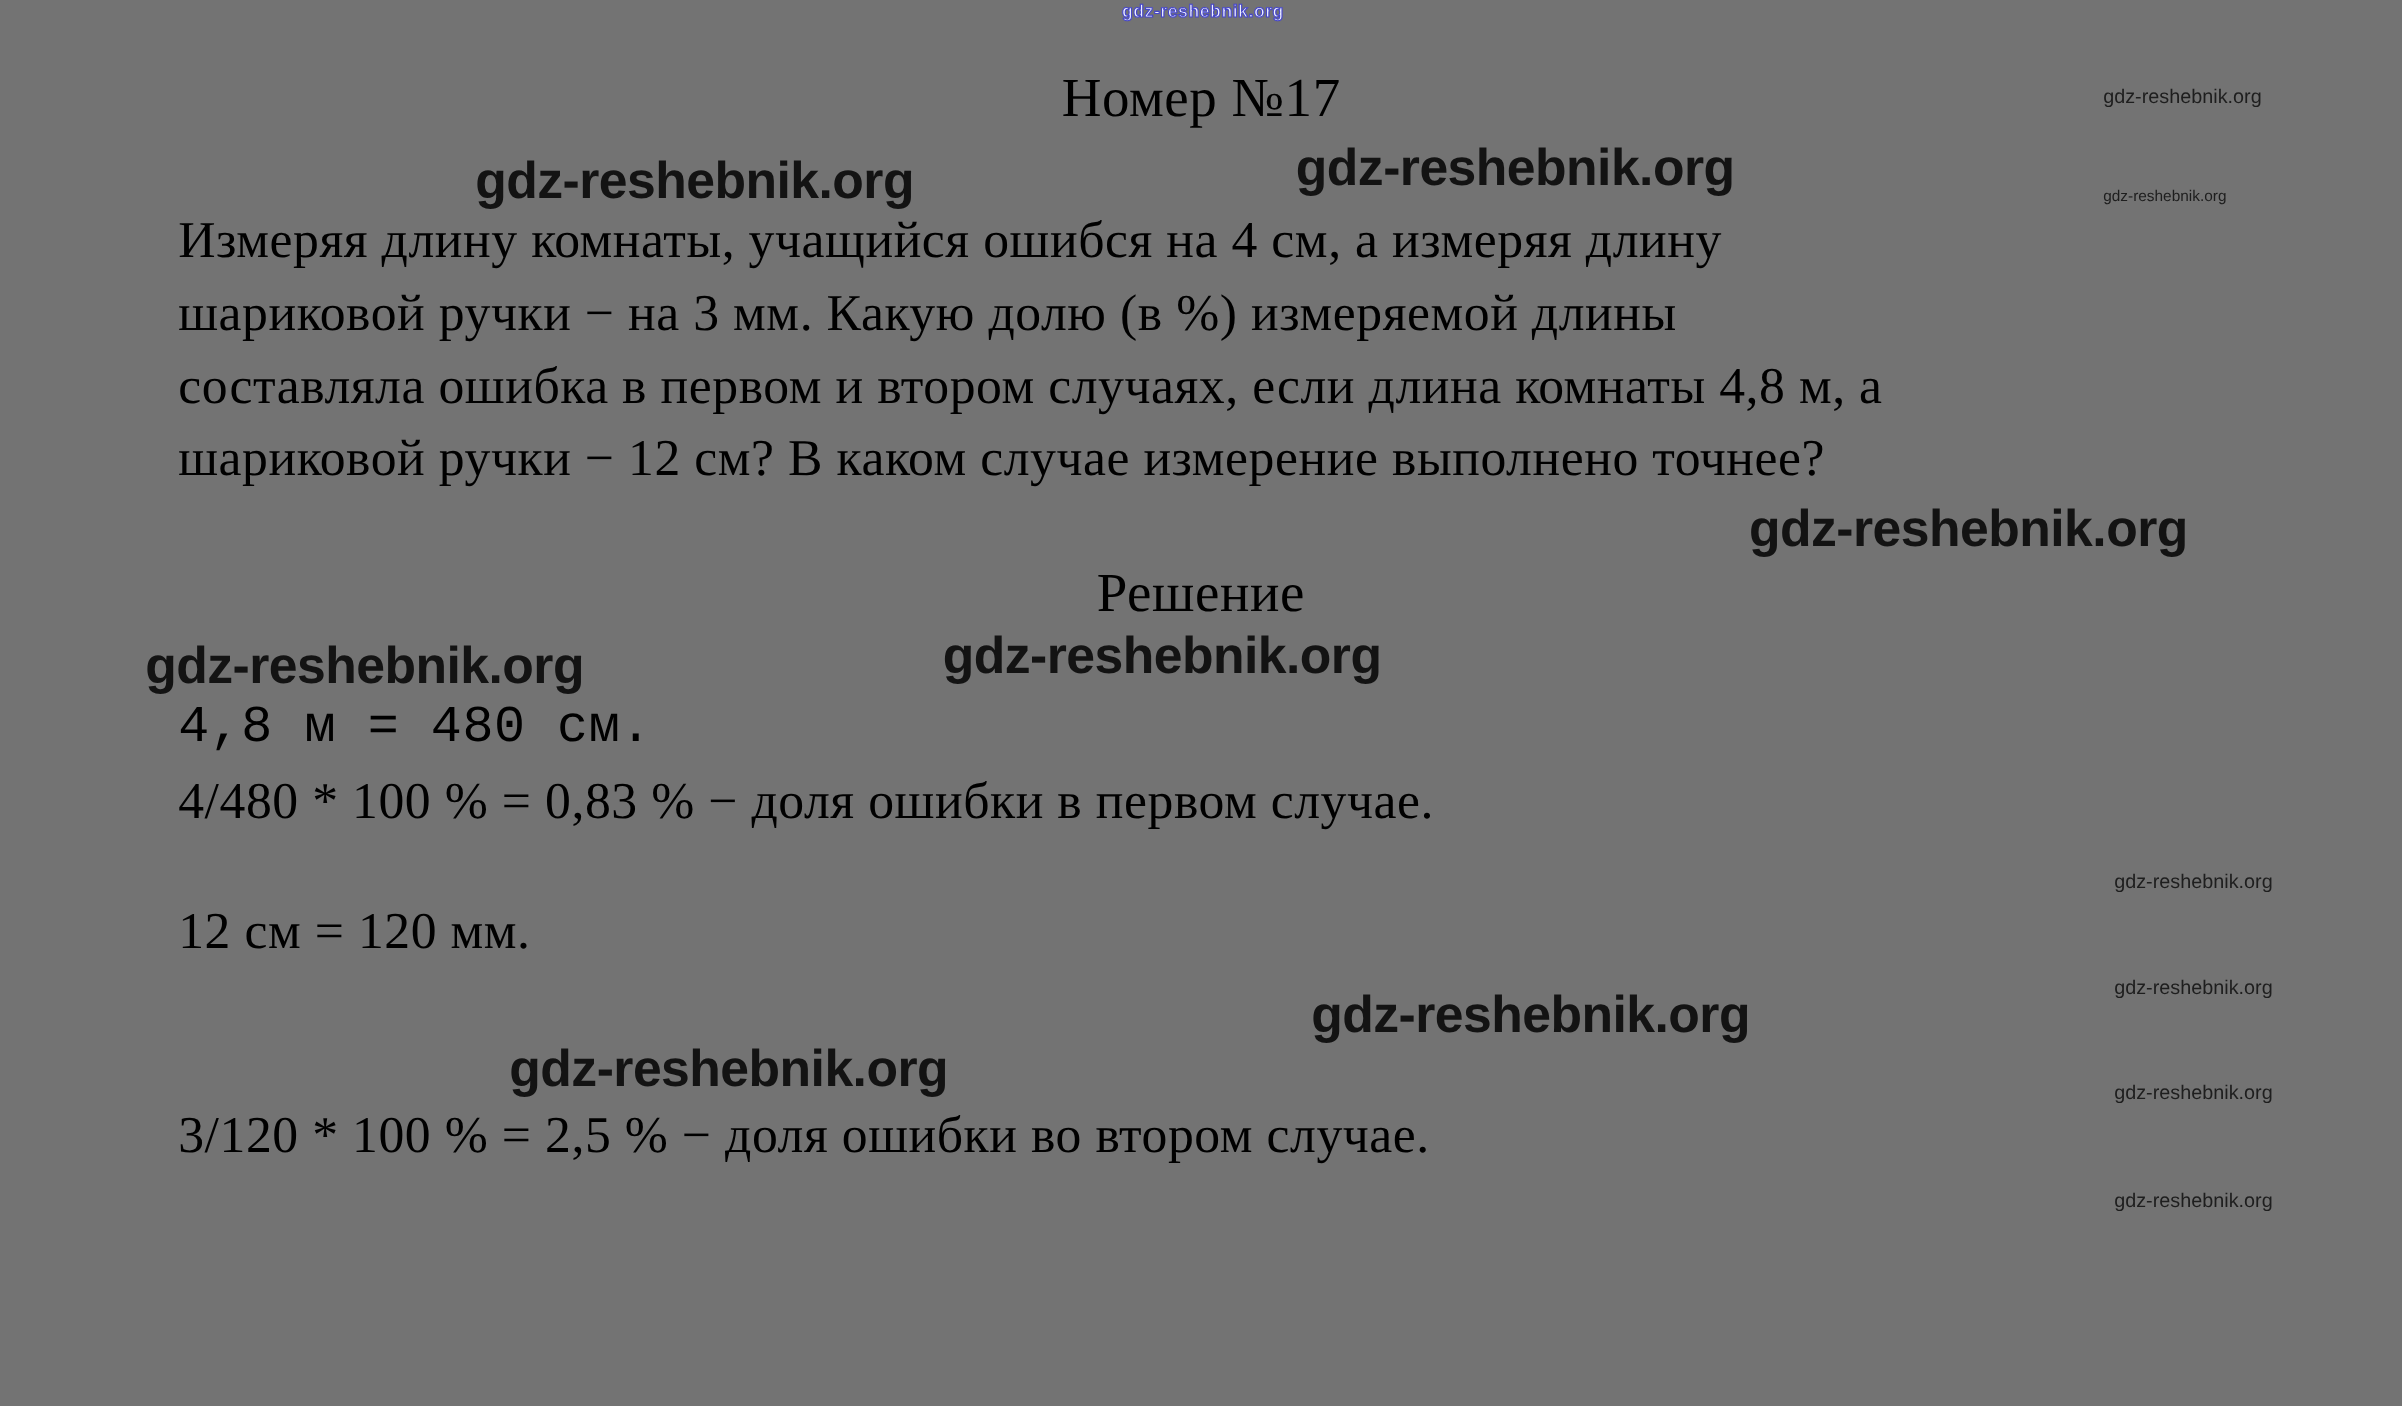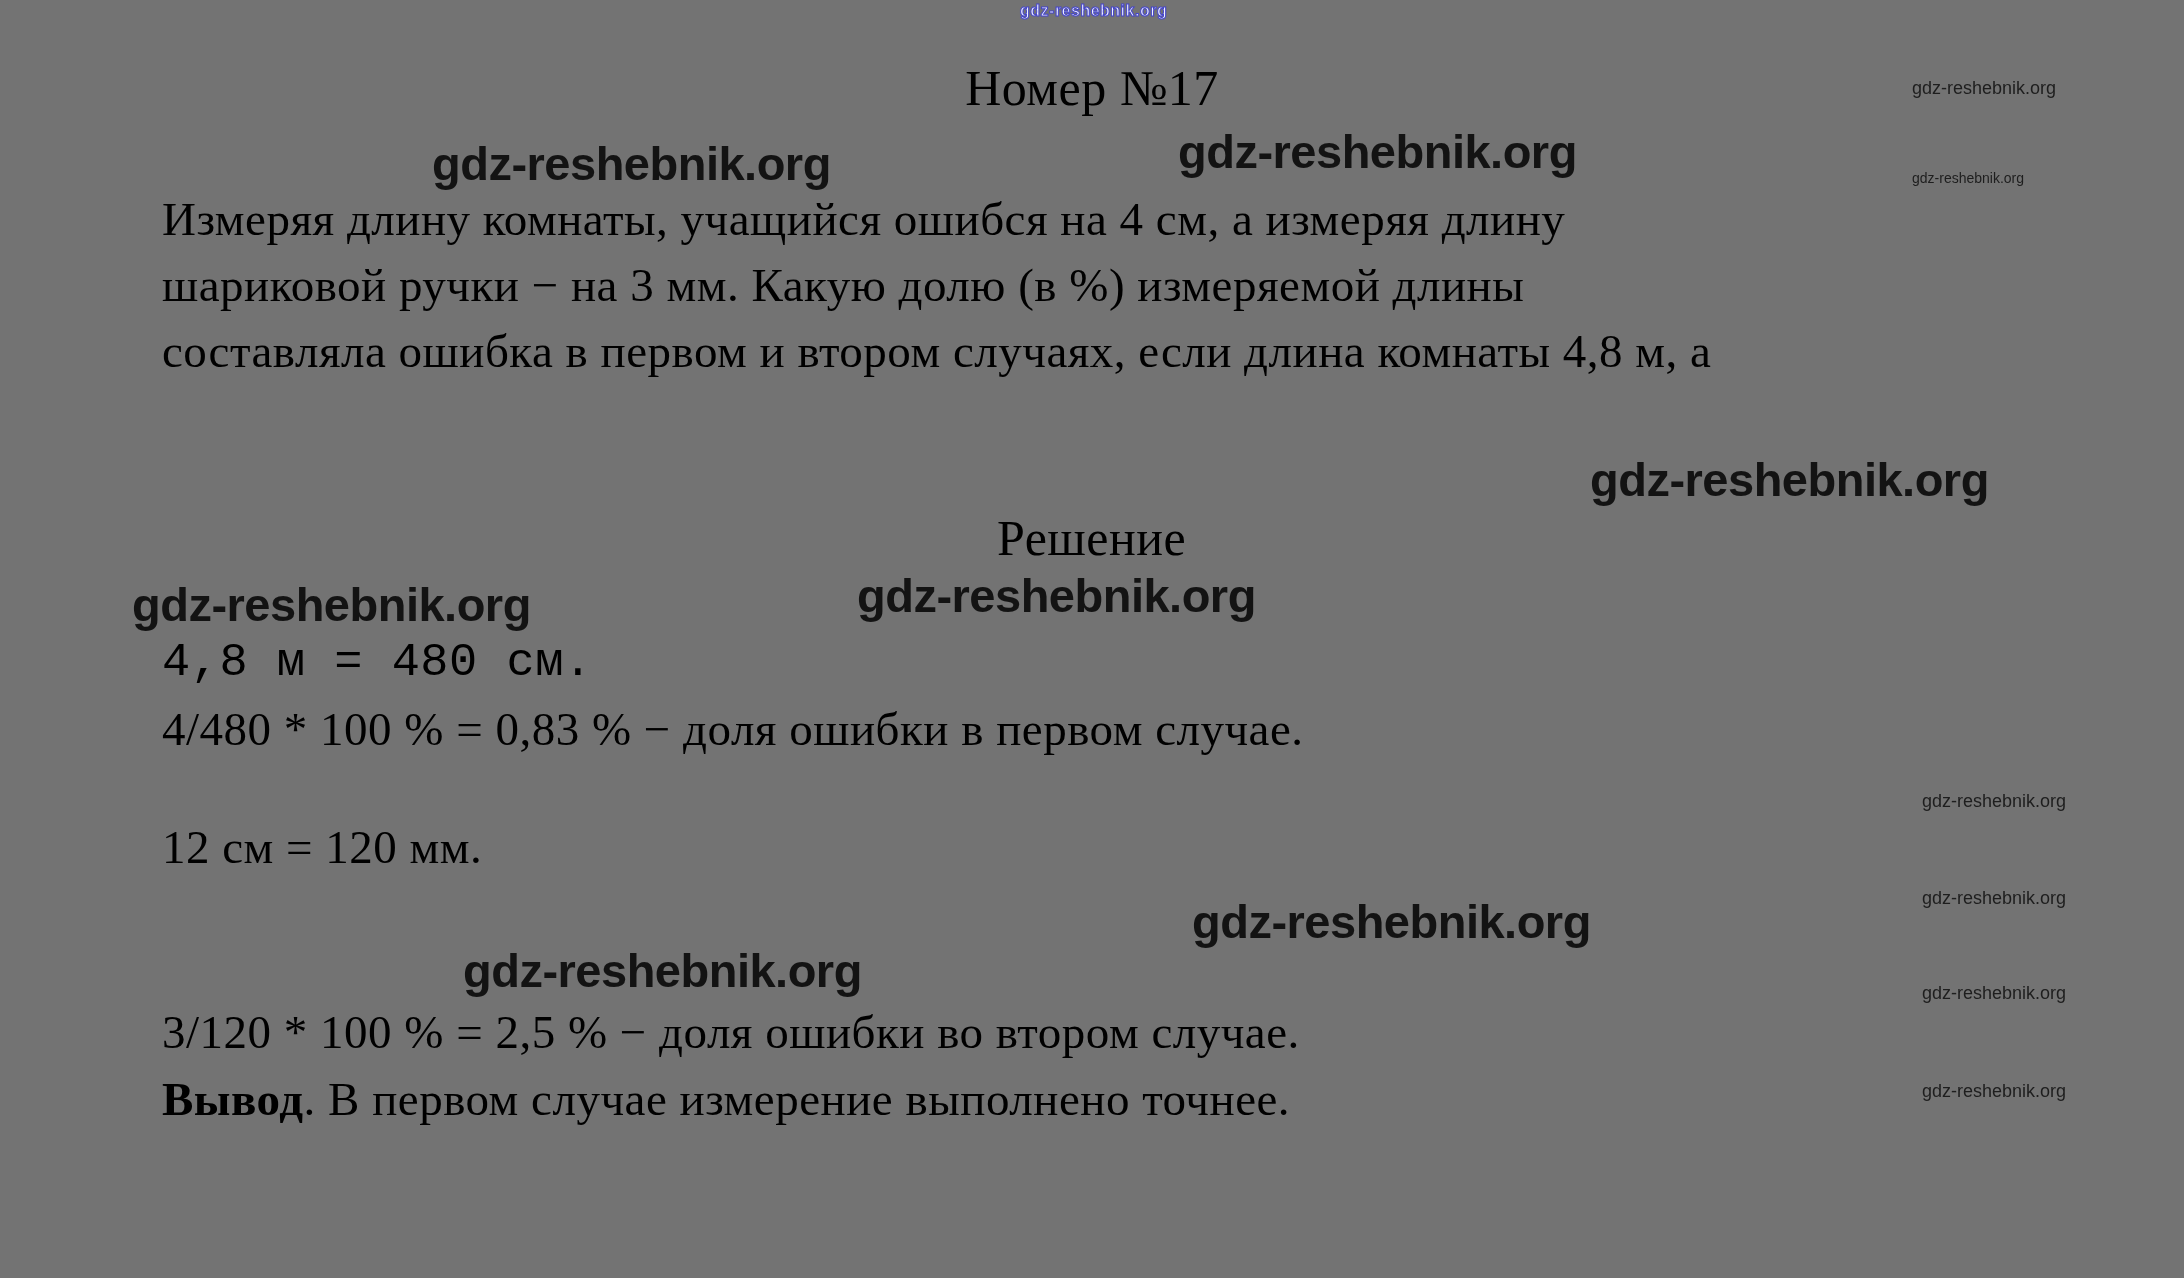--- a/index.html
+++ b/index.html
@@ -55,40 +55,38 @@
   <div class="abs wm-small" style="left:1912px;top:78px;">gdz-reshebnik.org</div>
   <div class="abs wm-small wm-small-xs" style="left:1912px;top:170px;">gdz-reshebnik.org</div>
 
   <div class="abs wm-big" style="left:432px;top:137px;">gdz-reshebnik.org</div>
   <div class="abs wm-big" style="left:1178px;top:125px;">gdz-reshebnik.org</div>
 
   <div class="abs serif body-text para" style="left:130px;top:186px;">
     <div>Измеряя длину комнаты, учащийся ошибся на 4 см, а измеряя длину</div>
     <div>шариковой ручки − на 3 мм. Какую долю (в %) измеряемой длины</div>
     <div>составляла ошибка в первом и втором случаях, если длина комнаты 4,8 м, а</div>
+    <div>шариковой ручки − 12 см? В каком случае измерение выполнено точнее?</div>
   </div>
 
   <div class="abs wm-big" style="left:1590px;top:453px;">gdz-reshebnik.org</div>
 
   <div class="abs serif title" style="left:997px;top:510px;">Решение</div>
 
   <div class="abs wm-big" style="left:857px;top:569px;">gdz-reshebnik.org</div>
   <div class="abs wm-big" style="left:132px;top:578px;">gdz-reshebnik.org</div>
 
   <div class="abs serif body-text" style="left:130px;top:636px;font-family:Liberation Mono, monospace;">4,8 м = 480 см.</div>
   <div class="abs serif body-text" style="left:130px;top:702px;">4/480 * 100 % = 0,83 % − доля ошибки в первом случае.</div>
   <div class="abs serif body-text" style="left:130px;top:820px;">12 см = 120 мм.</div>
 
   <div class="abs wm-big" style="left:1192px;top:895px;">gdz-reshebnik.org</div>
   <div class="abs wm-big" style="left:463px;top:944px;">gdz-reshebnik.org</div>
 
   <div class="abs serif body-text" style="left:130px;top:1005px;">3/120 * 100 % = 2,5 % − доля ошибки во втором случае.</div>
 
-  <div class="abs serif body-text" style="left:130px;top:1072px;">
-    <span class="bold">Вывод</span><span>. В первом случае измерение выполнено точнее.</span>
-  </div>
 
   <div class="abs wm-small" style="left:1922px;top:791px;">gdz-reshebnik.org</div>
   <div class="abs wm-small" style="left:1922px;top:888px;">gdz-reshebnik.org</div>
   <div class="abs wm-small" style="left:1922px;top:983px;">gdz-reshebnik.org</div>
   <div class="abs wm-small" style="left:1922px;top:1081px;">gdz-reshebnik.org</div>
 
 </div>
 
 </body></html>

